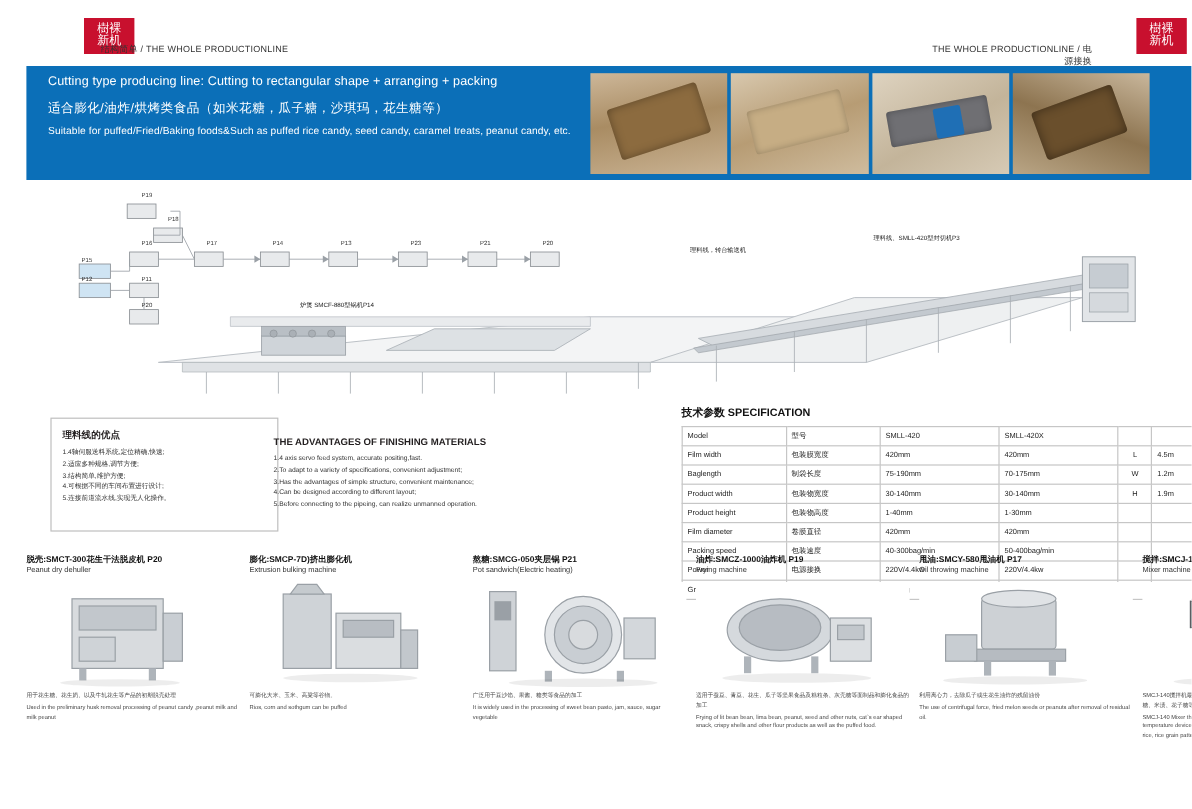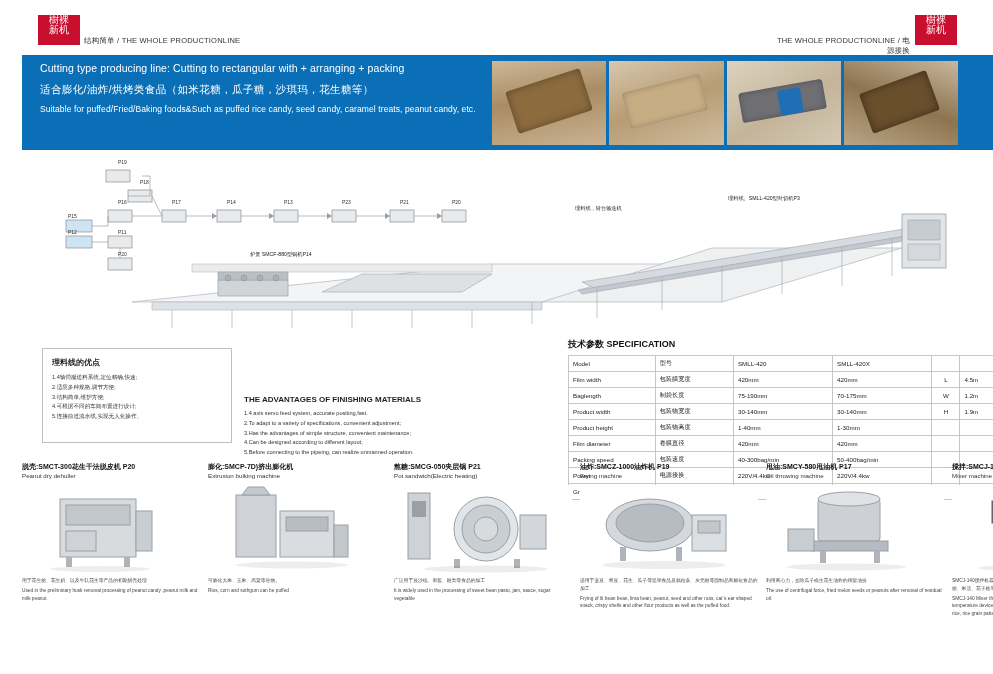--- a/index.html
+++ b/index.html
@@ -9,22 +9,22 @@
     font-family:"Liberation Sans", sans-serif;
     color:#231f20;
     overflow:hidden;
     position:relative;
   }
   .page{position:absolute;inset:0;}
 
   
   .header{position:absolute;left:0;top:0;width:993px;height:55px;background:#fff;}
   .logo-box{position:absolute;width:42px;height:30px;background:#c8102e;color:#fff;
-            display:flex;align-items:flex-start;justify-content:center;font-size:11px;line-height:1;
-            letter-spacing:0;text-align:center;}
+            display:flex;align-items:center;justify-content:center;font-size:11px;line-height:1;
+            letter-spacing:0;text-align:center;margin-left:32px;}
   .logo-left{left:38px;top:15px;}
   .logo-right{left:915px;top:15px;}
   .logo-box span{display:block;font-size:10px;}
   .brand-left{position:absolute;left:84px;top:36px;font-size:7.5px;color:#333;letter-spacing:.2px;}
   .brand-right{position:absolute;left:770px;top:36px;font-size:7.5px;color:#333;letter-spacing:.2px;text-align:right;width:140px;}
 
   
   .banner{position:absolute;left:0;top:55px;width:993px;height:95px;background:#0b6fb8;}
   .banner-white-left{position:absolute;left:0;top:55px;width:22px;height:95px;background:#fff;}
   .banner-inner{position:absolute;left:40px;top:62px;width:440px;color:#fff;}
@@ -66,21 +66,21 @@
   table.spec td.c3{width:86px;}
   table.spec td.c4{width:86px;}
   table.spec td.c5{width:18px;text-align:center;}
   table.spec td.c6{width:48px;}
 
   
   .adv-box{position:absolute;left:42px;top:348px;width:190px;height:95px;border:1px solid #bfbfbf;
            padding:8px 9px;box-sizing:border-box;}
   .adv-box h4{margin:0 0 5px 0;font-size:8px;font-weight:bold;}
   .adv-box p{margin:0;font-size:5.6px;line-height:1.75;color:#333;}
-  .adv-en{position:absolute;left:244px;top:364px;width:250px;margin-top:31px;}
+  .adv-en{position:absolute;left:228px;top:364px;width:250px;}
   .adv-en h4{margin:0 0 5px 0;font-size:8px;font-weight:bold;}
   .adv-en p{margin:0;font-size:5.6px;line-height:1.75;color:#333;}
 
   
   .cards{position:absolute;left:22px;top:462px;width:950px;height:175px;display:flex;gap:8px;}
   .card{width:178px;position:relative;}
   .card .t-cn{font-size:7px;font-weight:bold;color:#111;line-height:1.3;}
   .card .t-en{font-size:6.2px;color:#333;margin-top:1px;line-height:1.3;}
   .card .photo-box{margin-top:5px;width:178px;height:88px;background:#fff;position:relative;overflow:hidden;}
   .card .desc-cn{font-size:4.8px;color:#444;line-height:1.6;margin-top:4px;}
@@ -111,21 +111,21 @@
         <span>樹裸</span>
         <span>新机</span>
       </div>
     </div>
     <div class="brand-right">THE WHOLE PRODUCTIONLINE / 电源接换</div>
   </div>
 
   <div class="banner"></div>
   <div class="banner-white-left"></div>
   <div class="banner-inner">
-    <div class="banner-en">Cutting type producing line:  Cutting to rectangular with + arranging + packing</div>
+    <div class="banner-en">Cutting type producing line:  Cutting to rectangular shape + arranging + packing</div>
     <div class="banner-cn2">适合膨化/油炸/烘烤类食品（如米花糖，瓜子糖，沙琪玛，花生糖等）</div>
     <div class="banner-en2">Suitable for puffed/Fried/Baking foods&amp;Such as puffed rice candy, seed candy, caramel treats, peanut candy, etc.</div>
   </div>
 
   <div class="photo-strip">
     <div class="photo p1">
         <div class="bar-obj"></div>
       </div>
     <div class="photo p2">
         <div class="bar-obj"></div>

